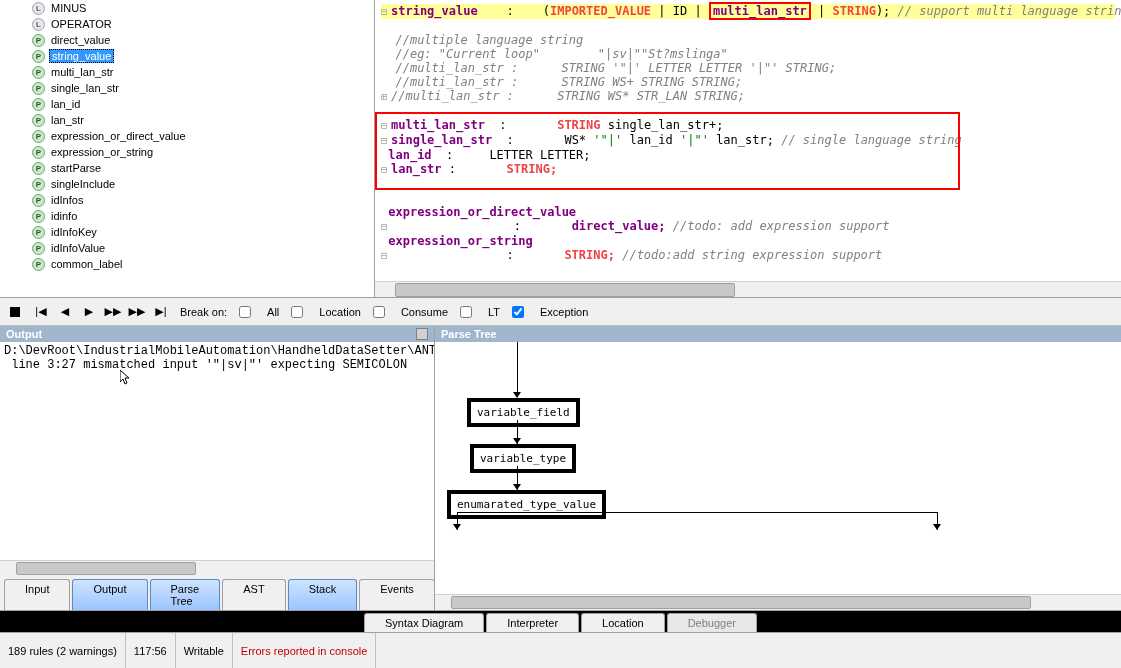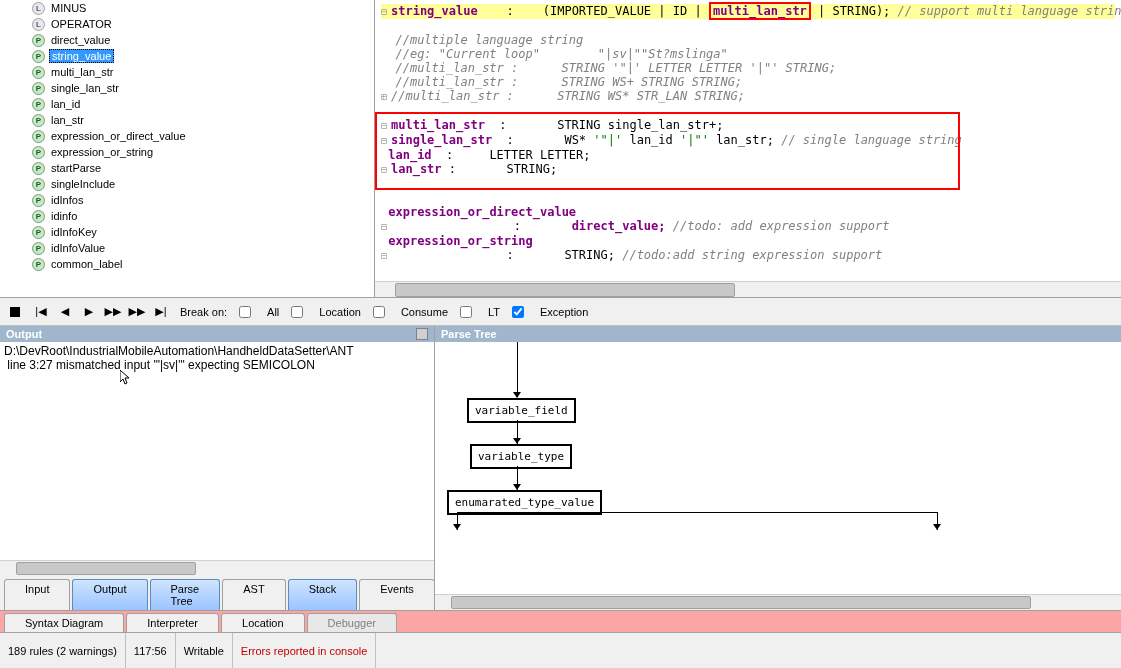--- a/index.html
+++ b/index.html
@@ -8,58 +8,58 @@
 .tree-pane { width: 375px; background: #fff; overflow-y: auto; border-right: 1px solid #a0a0a0; }
 .tree-item { display: flex; align-items: center; padding: 1px 4px 1px 32px; height: 16px; cursor: pointer; white-space: nowrap; }
 .tree-item.selected .lbl { background: #3399ff; color: #fff; border: 1px dotted #000; }
 .icon-l { width: 13px; height: 13px; border-radius: 50%; background: #e8e8e8; border: 1px solid #a0a0a0; display: inline-flex; align-items: center; justify-content: center; font-size: 8px; color: #5060a0; margin-right: 4px; font-weight: bold; }
 .icon-p { width: 13px; height: 13px; border-radius: 50%; background: #c8e8c8; border: 1px solid #70a070; display: inline-flex; align-items: center; justify-content: center; font-size: 8px; color: #206020; margin-right: 4px; font-weight: bold; }
 .lbl { padding: 0 2px; }
 .code-pane { flex: 1; background: #fff; overflow: auto; padding: 4px 6px; font-family: Consolas, monospace; font-size: 12px; position: relative; }
 .code-line { white-space: pre; line-height: 14px; }
 .hl-y { background: #ffff99; }
 .tk-rule { color: #800080; font-weight: bold; }
-.tk-kw { color: #000000; font-weight: normal; }
+.tk-kw { color: #ef4444; font-weight: bold; }
 .tk-str { color: #008000; }
 .tk-cmt { color: #808080; font-style: italic; }
 .red-box-sm { border: 2px solid #f00; padding: 0 2px; }
 .red-box-lg { position: absolute; border: 2px solid #f00; pointer-events: none; }
 .fold { color: #a0a0a0; font-size: 10px; display: inline-block; width: 10px; }
 .hscroll { height: 16px; background: #f0f0f0; border-top: 1px solid #d0d0d0; display: flex; align-items: center; }
 .hscroll-thumb { height: 14px; background: #c8c8c8; border: 1px solid #a0a0a0; border-radius: 2px; margin-left: 20px; width: 340px; }
 .debug-toolbar { height: 28px; background: #f0f0f0; border-bottom: 1px solid #c0c0c0; display: flex; align-items: center; padding: 0 8px; gap: 12px; }
 .dt-btn { width: 14px; height: 14px; display: inline-flex; align-items: center; justify-content: center; cursor: pointer; }
 .dt-sq { width: 10px; height: 10px; background: #000; }
 .dt-group { display: flex; gap: 10px; align-items: center; }
 .cb { display: inline-flex; align-items: center; gap: 16px; }
 .cb input { width: 12px; height: 12px; }
 .bottom-split { display: flex; flex: 1; min-height: 0; }
 .output-col { width: 435px; display: flex; flex-direction: column; border-right: 1px solid #a0a0a0; }
 .pane-title { background: #9fb6cd; color: #fff; font-weight: bold; padding: 2px 6px; font-size: 11px; display: flex; justify-content: space-between; align-items: center; }
 .pane-title-ico { width: 12px; height: 12px; background: #d0d0d0; border: 1px solid #808080; }
-.output-body { flex: 1; background: #fff; overflow: auto; font-family: Liberation Sans, sans-serif; font-size: 12px; padding: 2px 4px; position: relative; }
+.output-body { flex: 1; background: #fff; overflow: auto; font-family: Liberation Mono, monospace; font-size: 12px; padding: 2px 4px; position: relative; }
 .output-body .ln { white-space: pre; line-height: 14px; }
 .cursor-arrow { position: absolute; left: 120px; top: 28px; width: 12px; height: 16px; }
 .hscroll2 { height: 16px; background: #f0f0f0; border-top: 1px solid #d0d0d0; position: relative; }
 .hscroll2-thumb { position: absolute; left: 16px; top: 1px; height: 13px; width: 180px; background: #c8c8c8; border: 1px solid #a0a0a0; border-radius: 2px; }
 .parsetree-col { flex: 1; display: flex; flex-direction: column; }
 .pt-canvas { flex: 1; background: #fff; overflow: auto; position: relative; }
-.pt-node { position: absolute; border: 2px solid #000000; background: #fff; padding: 4px 6px; font-family: Consolas, monospace; font-size: 11px; }
+.pt-node { position: absolute; border: 4px solid #000000; background: #fff; padding: 4px 6px; font-family: Consolas, monospace; font-size: 11px; }
 .pt-line { position: absolute; background: #000; }
 .pt-arrow { position: absolute; width: 0; height: 0; border-left: 4px solid transparent; border-right: 4px solid transparent; border-top: 6px solid #000; }
 .pt-hscroll { height: 16px; background: #f0f0f0; border-top: 1px solid #d0d0d0; position: relative; }
 .pt-hscroll-thumb { position: absolute; left: 16px; top: 1px; height: 13px; width: 580px; background: #c8c8c8; border: 1px solid #a0a0a0; border-radius: 2px; }
 .zoom-row { height: 22px; display: flex; align-items: center; padding: 0 6px; gap: 6px; background: #f0f0f0; border-top: 1px solid #d0d0d0; }
 .zoom-slider { flex: 1; height: 4px; background: #d0d0d0; position: relative; }
 .zoom-thumb { position: absolute; left: 35%; top: -5px; width: 8px; height: 14px; background: #e8e8e8; border: 1px solid #808080; border-radius: 2px; }
 .tabs-row { display: flex; background: #f0f0f0; padding: 3px 4px 0; gap: 2px; }
 .tab { padding: 3px 20px; background: #f0f0f0; border: 1px solid #a0a0a0; border-bottom: none; font-size: 11px; cursor: pointer; border-radius: 3px 3px 0 0; }
 .tab.blue { background: linear-gradient(#cfe4ff,#9bc4ff); border-color: #5a8cc0; }
 .tab.dim { background: #e8e8e8; color: #808080; }
-.bottom-tabs { display: flex; background: #fca5a5; border-top: 1px solid #a0a0a0; padding: 2px 4px 0; gap: 2px; }
+.bottom-tabs { display: flex; background: #000000; border-top: 1px solid #a0a0a0; padding: 2px 4px 0; gap: 2px; justify-content: center; }
 .status-bar { height: 36px; border-top: 1px solid #a0a0a0; background: #f0f0f0; display: flex; align-items: center; padding: 0; font-size: 11px; }
 .status-cell { padding: 0 8px; border-right: 1px solid #c0c0c0; height: 100%; display: flex; align-items: center; }
 .status-err { color: #c00000; }
 </style>
 </head>
 <body>
 
 <div class="top-split">
   <div class="tree-pane">
     <div id="tree-list">

